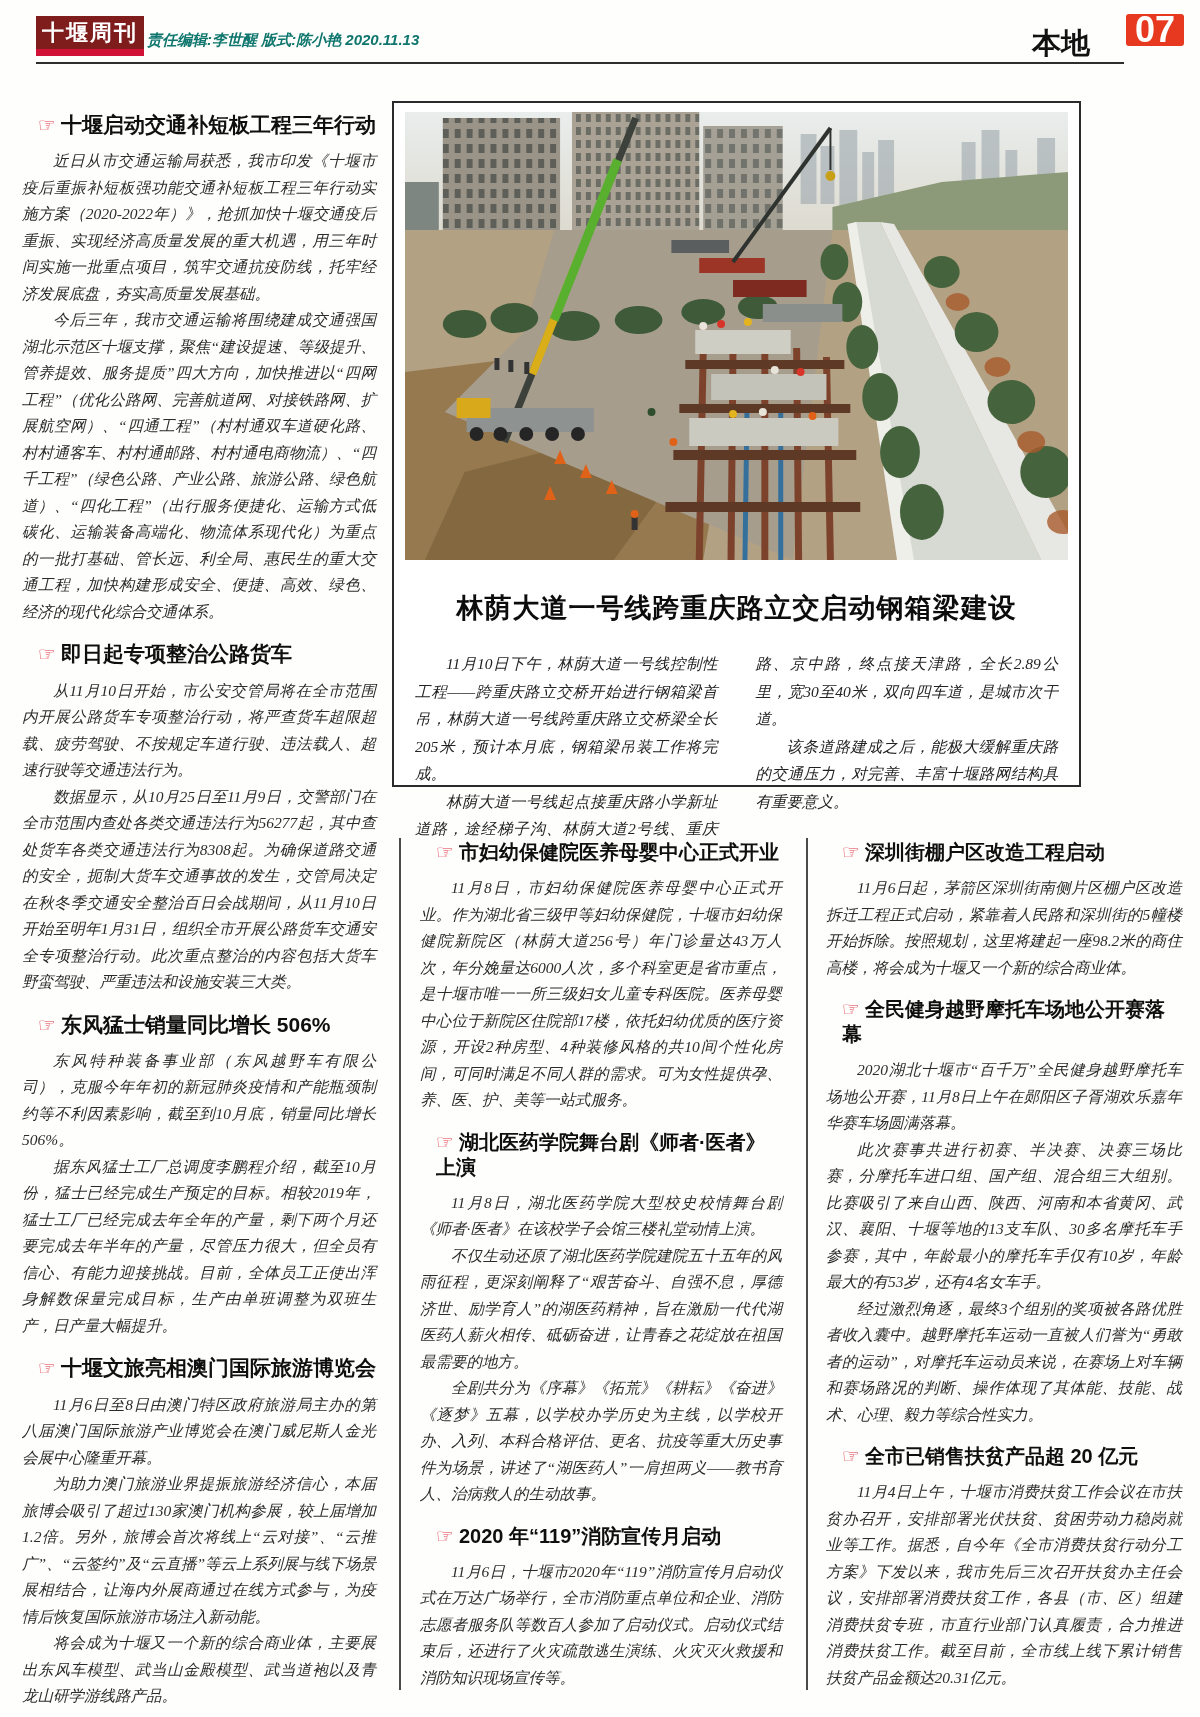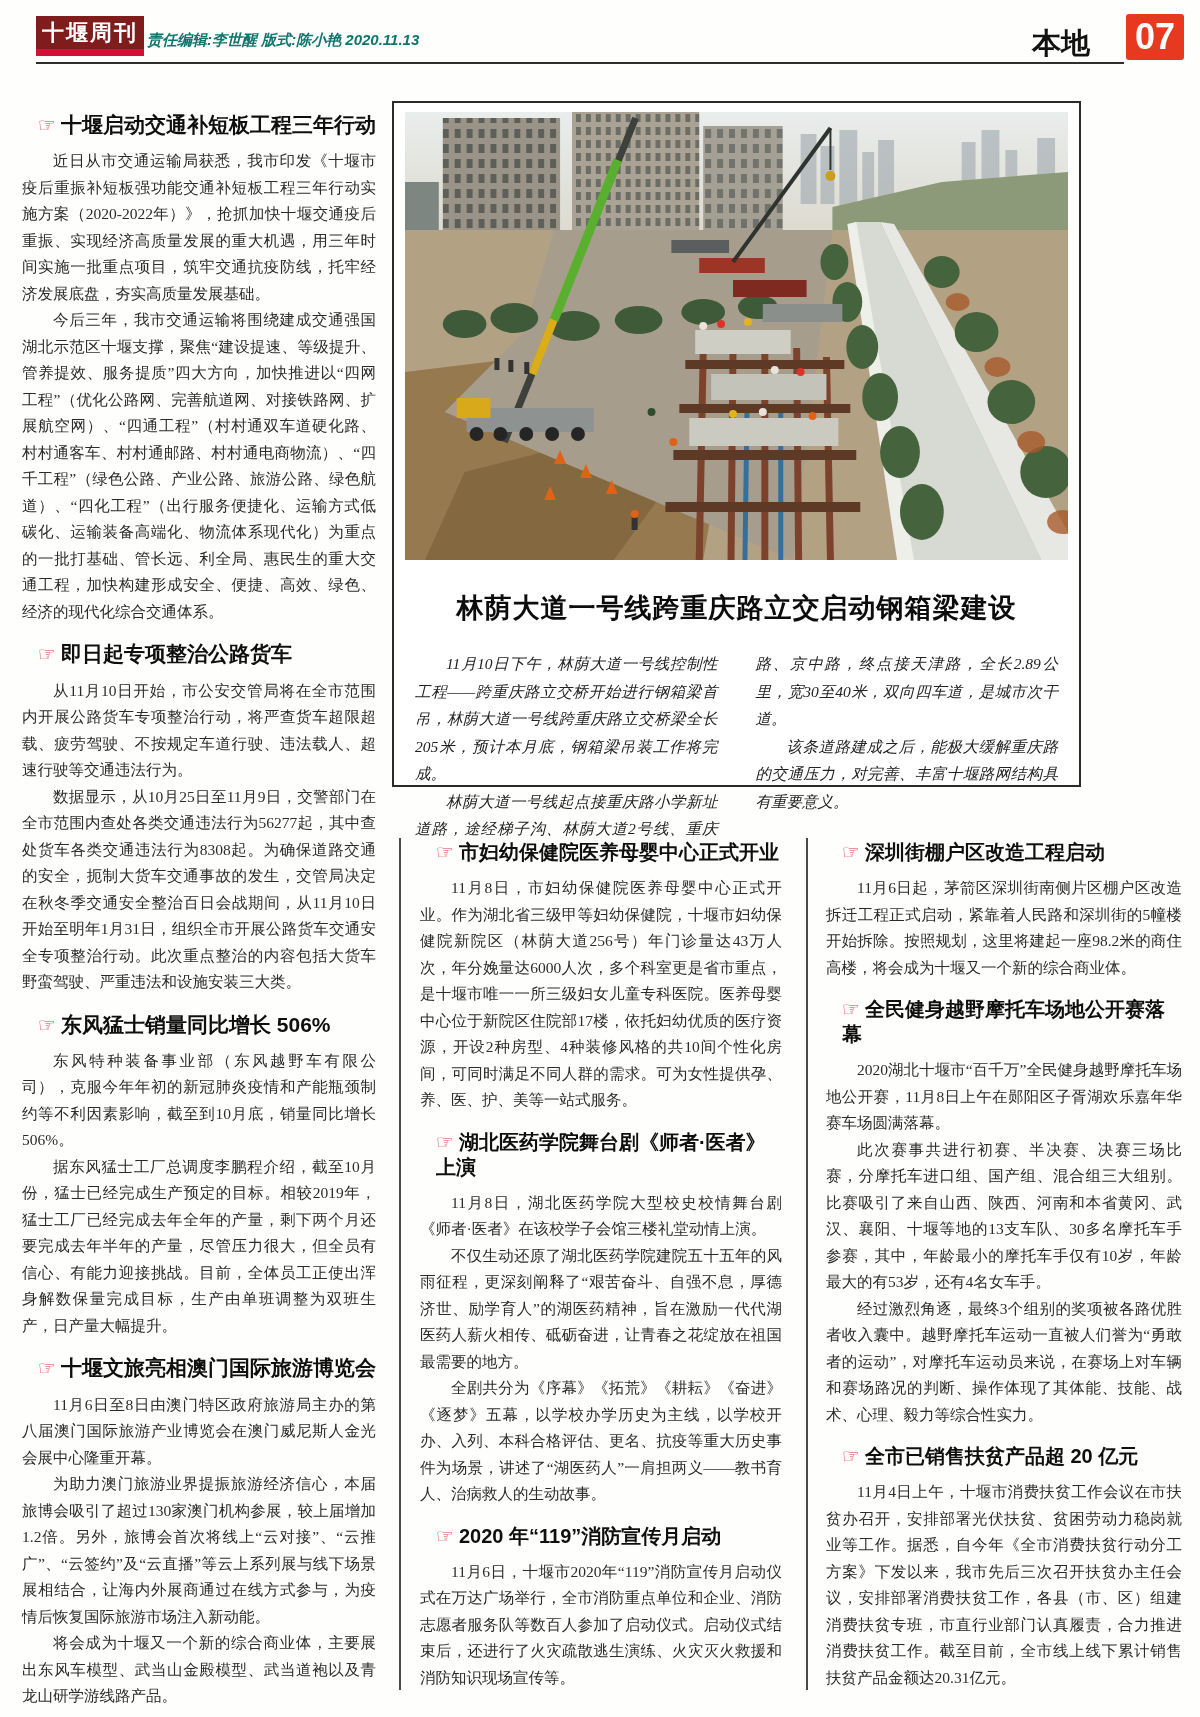--- a/index.html
+++ b/index.html
@@ -7,27 +7,27 @@
         font-family:"Liberation Serif","DejaVu Serif",serif;color:#242424;}
   
   .masthead-box{position:absolute;left:36px;top:16px;width:108px;height:33px;background:#7f1d1d;
         display:flex;align-items:center;justify-content:center;}
   .masthead-box span{color:#fff;font-family:"Liberation Sans",sans-serif;font-weight:bold;font-size:22px;letter-spacing:2px;}
   .masthead-bar{position:absolute;left:36px;top:49px;width:108px;height:7px;background:#cf1236;}
   .editor-line{position:absolute;left:147px;top:31px;font-family:"Liberation Sans",sans-serif;
         font-weight:bold;font-style:italic;font-size:15px;color:#0f766e;}
   .section-label{position:absolute;left:1032px;top:24px;font-family:"Liberation Sans",sans-serif;
         font-weight:bold;font-size:29px;color:#111;}
-  .page-badge{position:absolute;left:1126px;top:14px;width:58px;height:46px;background:#e6391f;border-radius:3px;
+  .page-badge{position:absolute;left:1126px;top:14px;width:58px;height:32px;background:#e6391f;border-radius:3px;
         display:flex;align-items:center;justify-content:center;}
   .page-badge span{color:#fff;font-family:"Liberation Sans",sans-serif;font-weight:bold;font-size:36px;}
   .head-rule{position:absolute;left:36px;top:62px;width:1088px;height:2px;background:#2e2e2e;}
   
   .col{position:absolute;text-align:justify;}
-  .col p{margin:0;text-indent:2em;font-size:15.5px;line-height:26.5px;color:#2b2b2b;}
+  .col p{margin:0;text-indent:2em;font-size:15.5px;line-height:26.5px;color:#2b2b2b;font-style:italic;}
   .col h2{margin:16px 0 10px 16px;font-family:"Liberation Sans",sans-serif;font-weight:bold;
         font-size:21px;color:#0f0f0f;text-align:left;line-height:1.25;}
   .col h2 .ptr{color:#e03040;font-family:"DejaVu Sans",sans-serif;font-weight:normal;font-size:20px;margin-right:5px;}
   .col-left{left:22px;top:96px;width:354px;}
   .col-mid{left:420px;top:824px;width:362px;}
   .col-right{left:826px;top:824px;width:356px;}
   .col-mid h2,.col-right h2{font-size:20px;}
   .vdivider{position:absolute;width:2px;background:#4a4a4a;top:838px;height:852px;}
   .vd1{left:399px;} .vd2{left:806px;}
   

